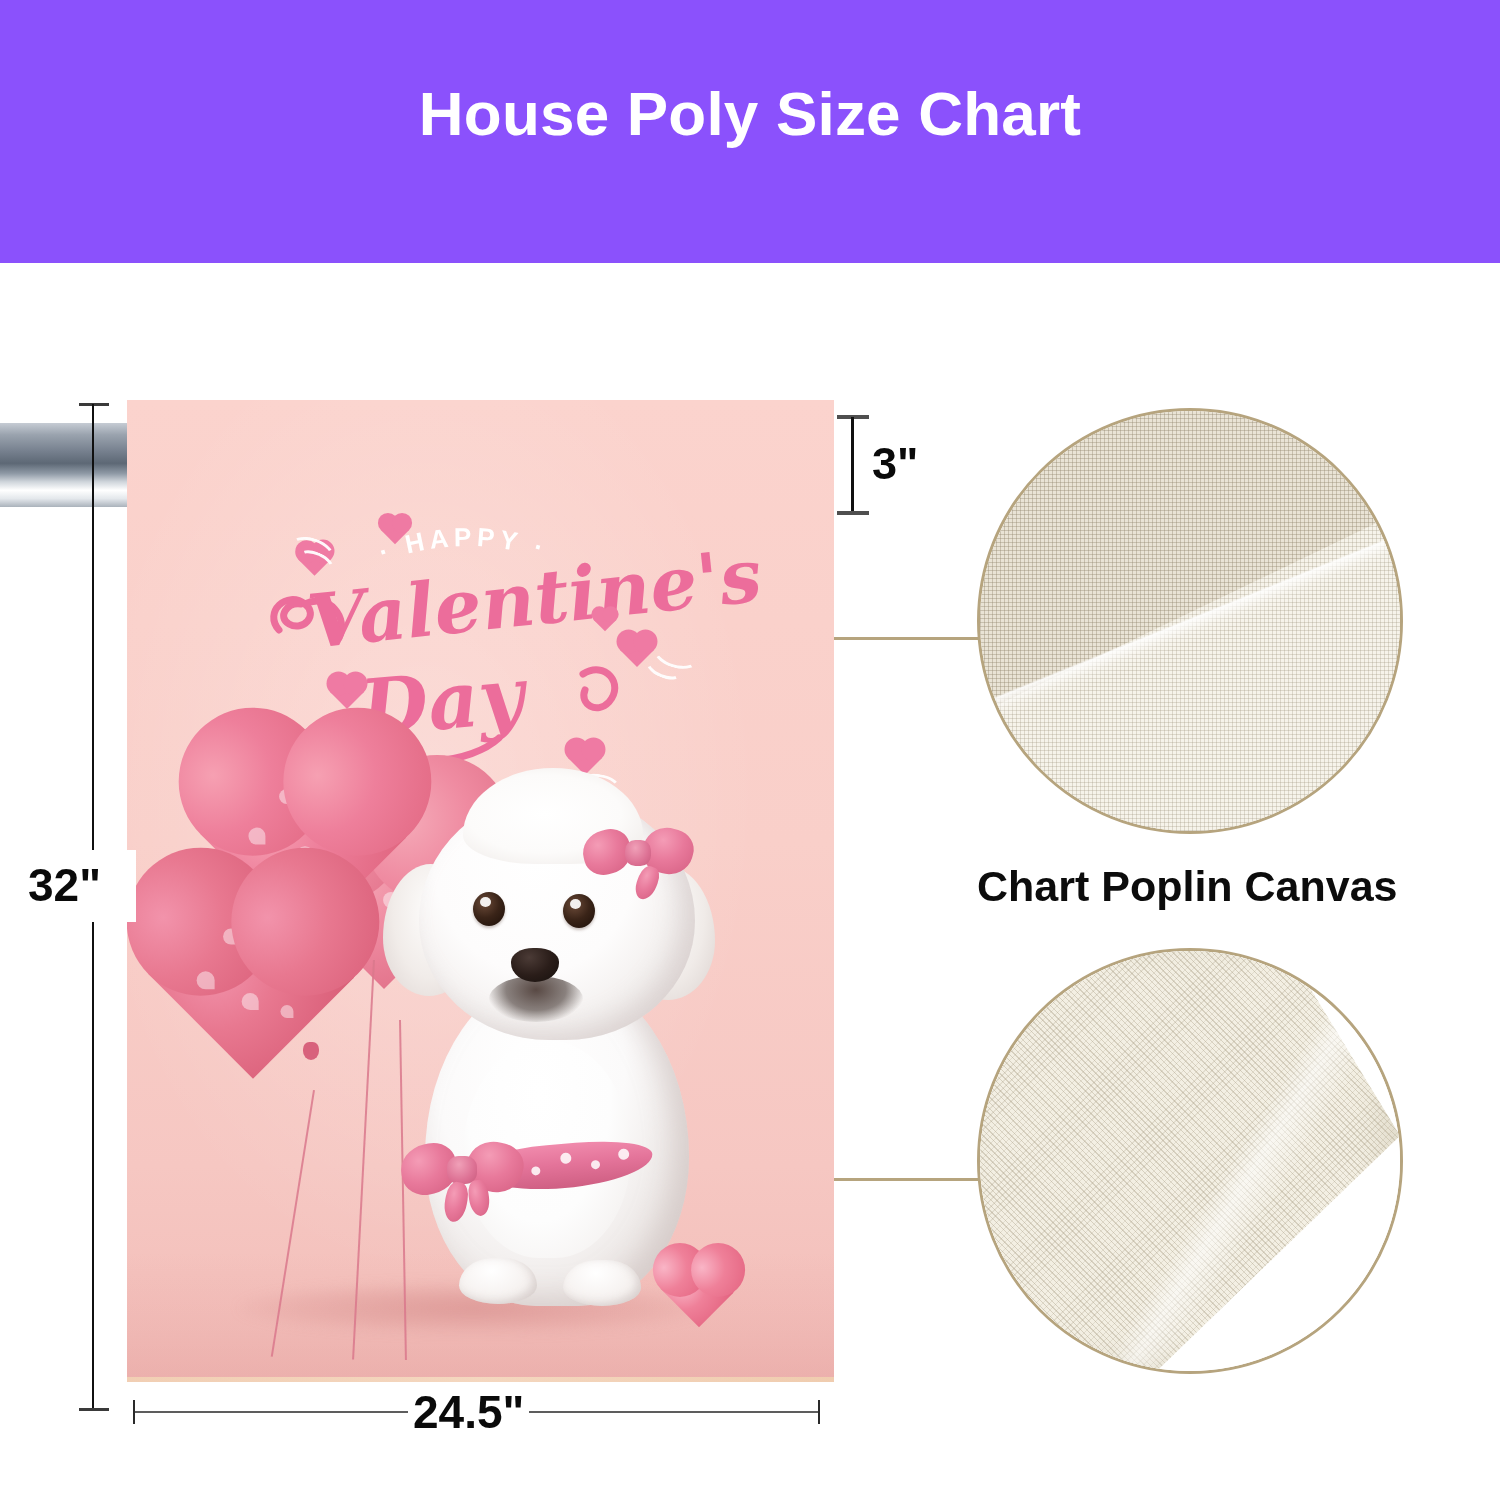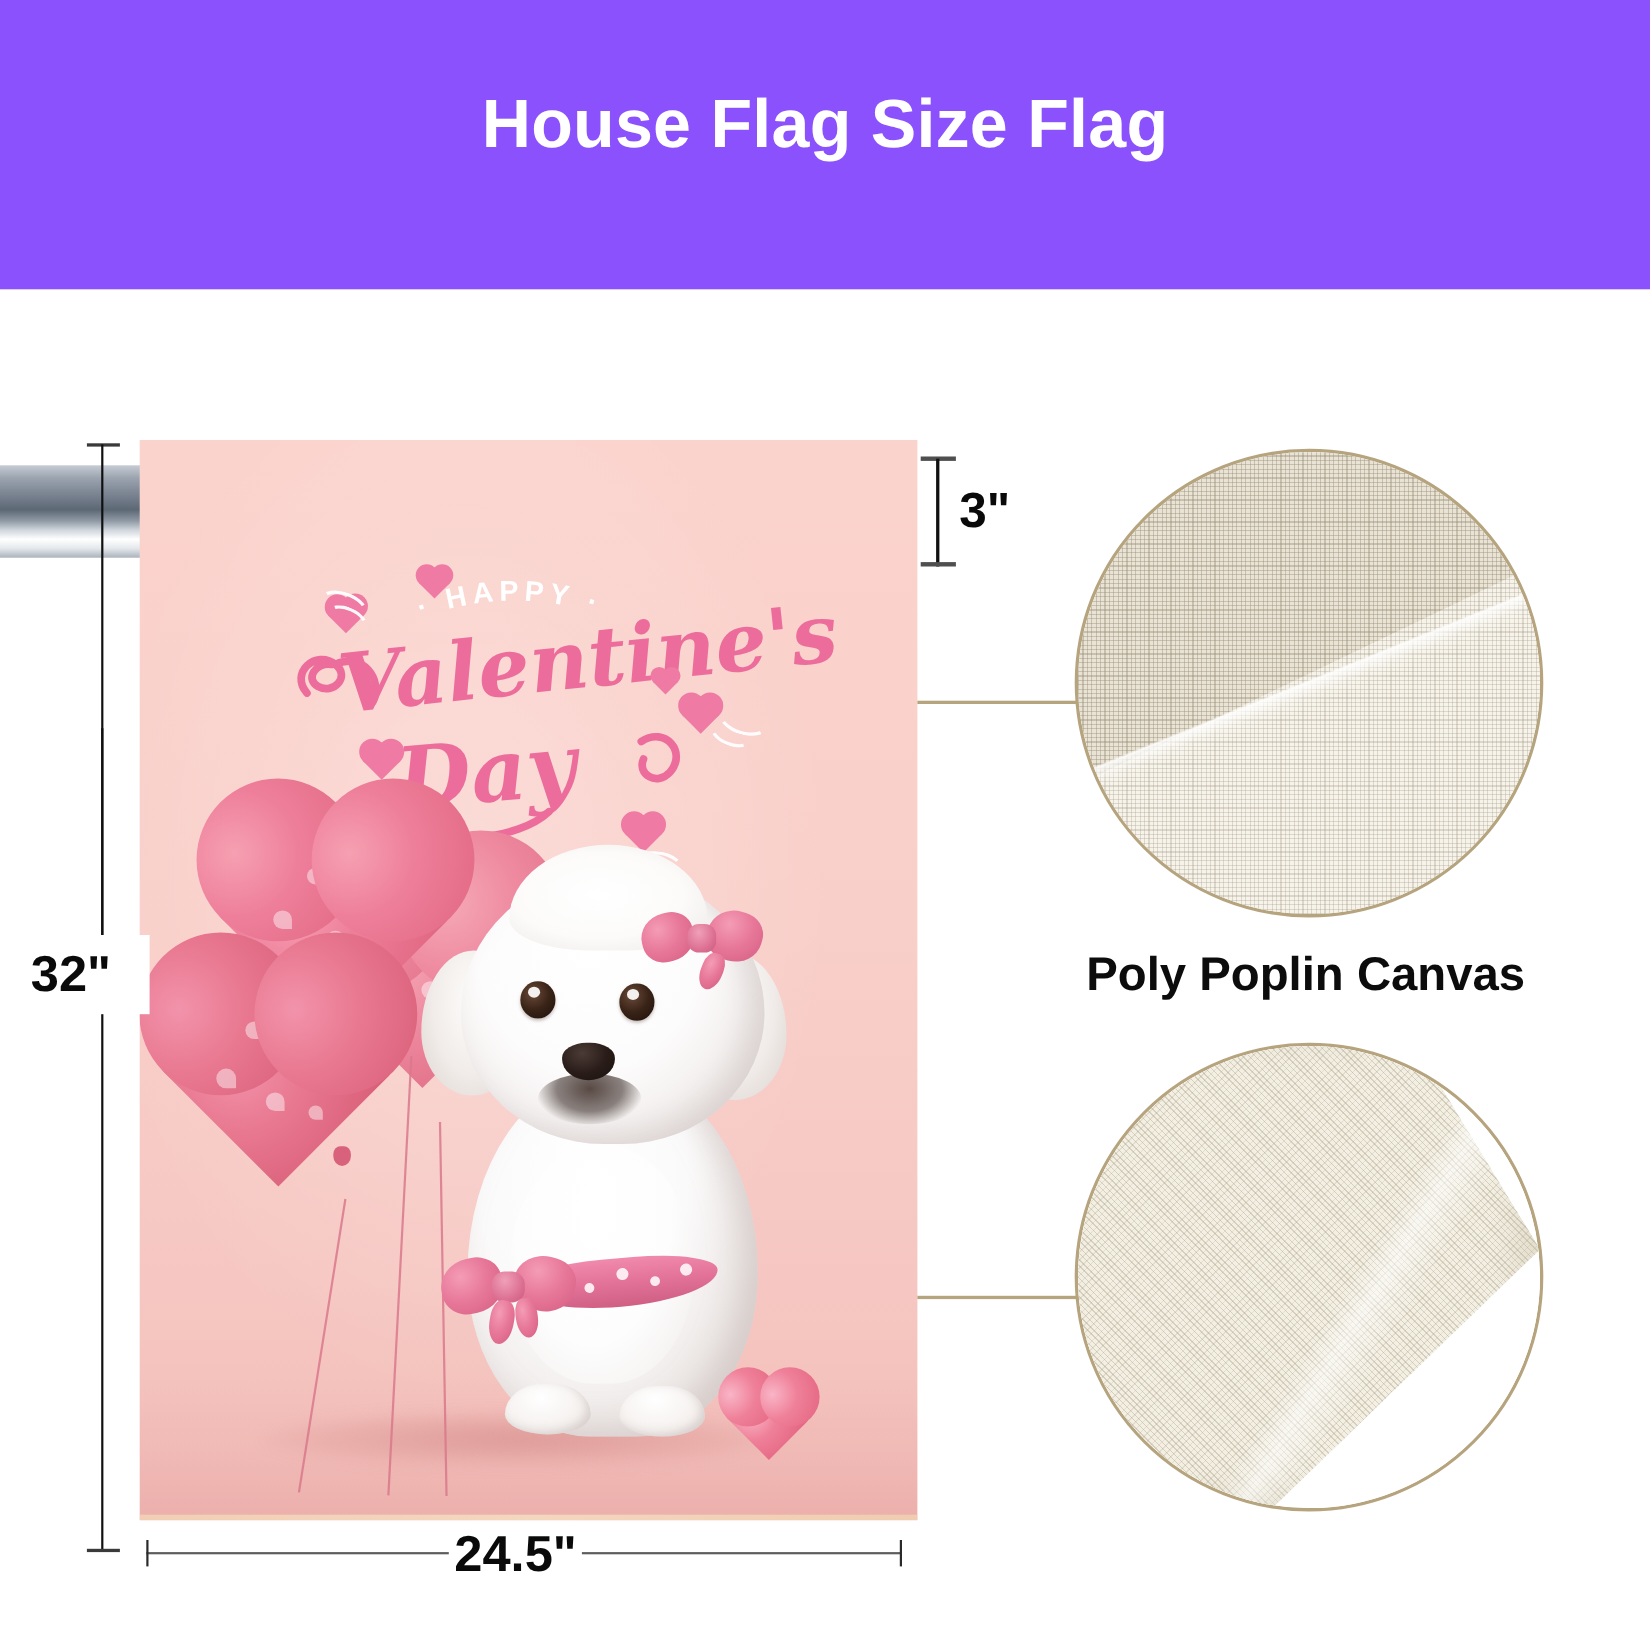--- a/index.html
+++ b/index.html
@@ -532,21 +532,21 @@
     font-weight: bold;
     color: #0c0c0c;
     font-family: "Liberation Sans", sans-serif;
     white-space: nowrap;
   }
 </style>
 </head>
 <body>
 
 <div id="header-bar">
-  <div id="header-title">House Flag Size Flag</div>
+  <div id="header-title">House Poly Size Chart</div>
 </div>
 
 <div id="flag-pole"></div>
 
 <div id="flag-image">
   <div class="flag-vignette"></div>
   <div id="flag-floor"></div>
   <div id="flag-floor-shadow"></div>
 
   <div id="art-text-block">
@@ -690,19 +690,19 @@
 
 <div id="connector-top" class="connector-line"></div>
 <div id="connector-bottom" class="connector-line"></div>
 
 <div id="swatch-top" class="swatch-circle">
   <div class="weave"></div>
   <div id="swatch-top-lower"></div>
   <div id="swatch-top-edge"></div>
 </div>
 
-<div id="swatch-label">Poly Poplin Canvas</div>
+<div id="swatch-label">Chart Poplin Canvas</div>
 
 <div id="swatch-bottom" class="swatch-circle">
   <div id="swatch-bottom-bg"></div>
   <div id="swatch-bottom-fabric"></div>
   <div id="swatch-bottom-fold"></div>
 </div>
 
 </body></html>

